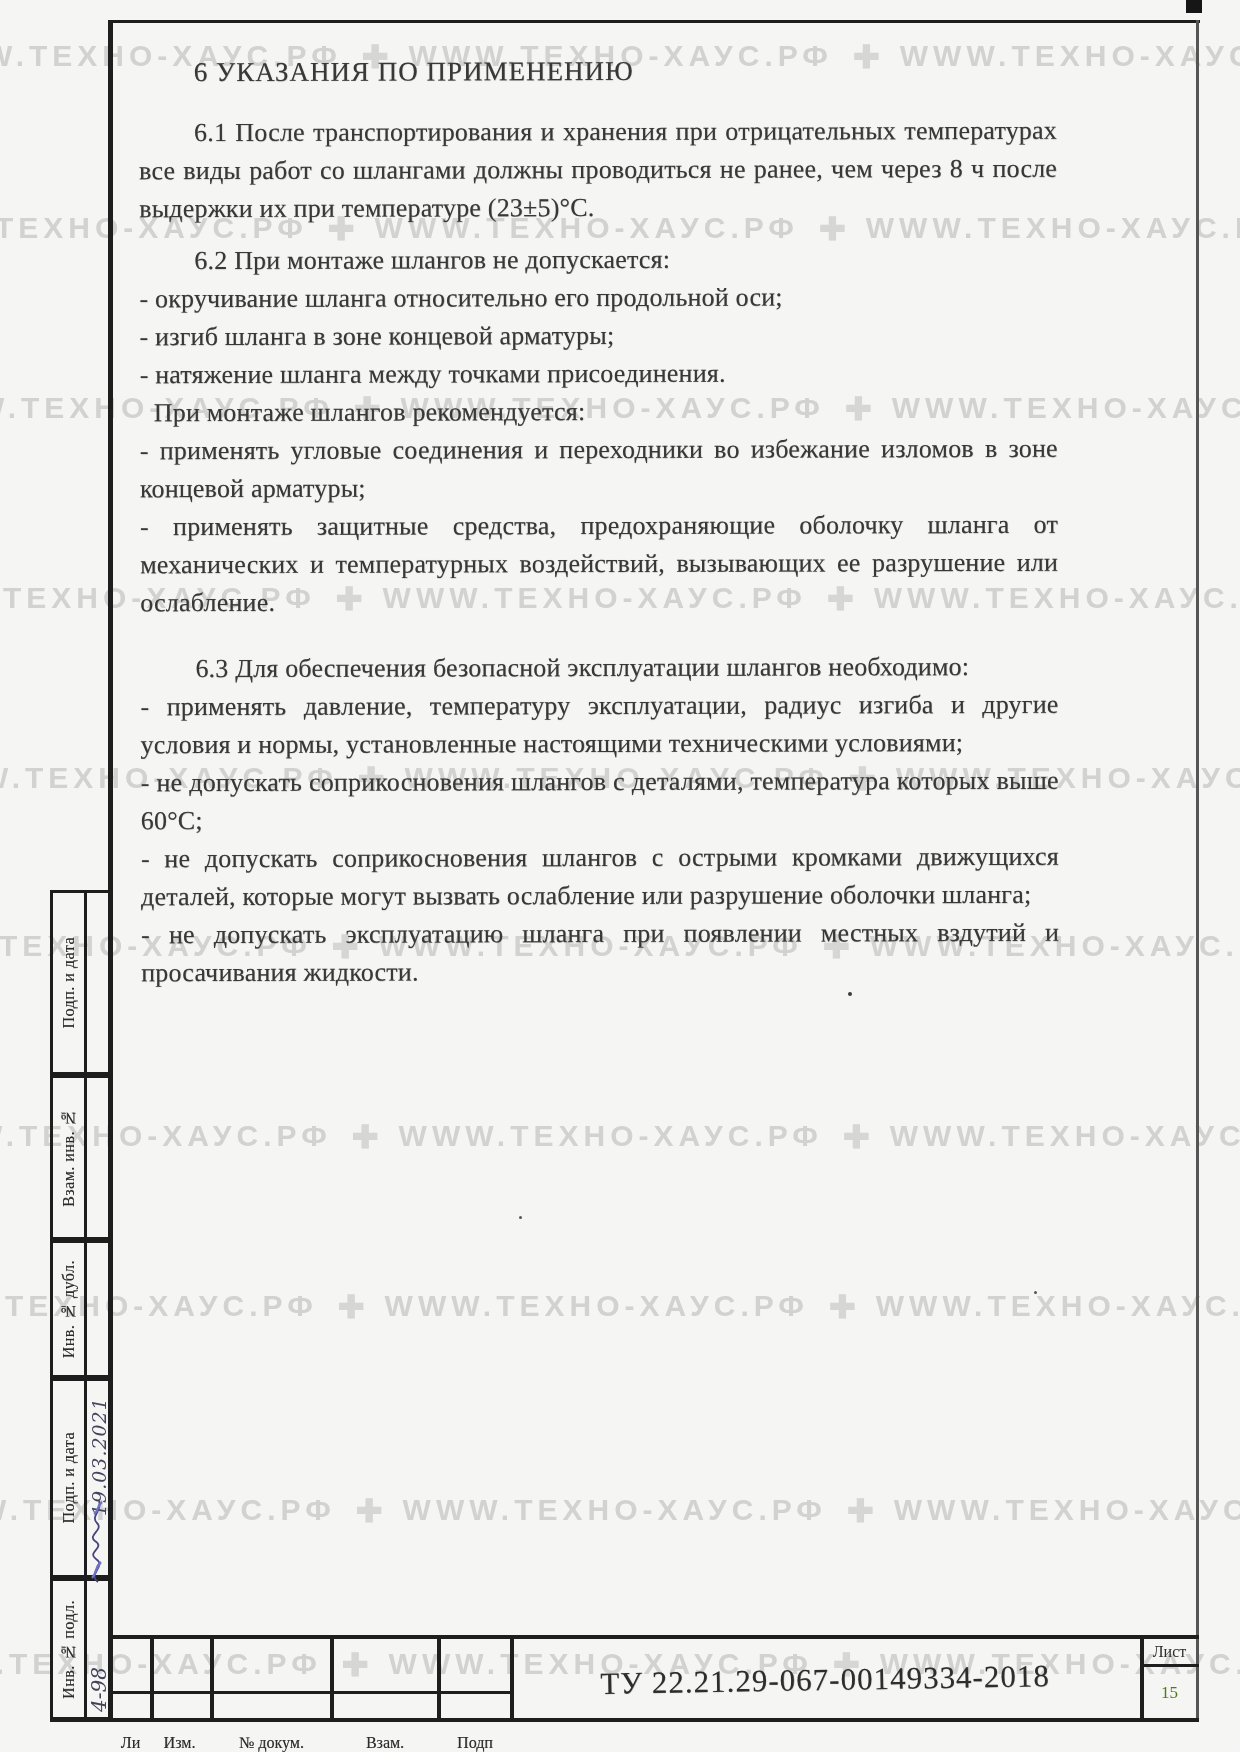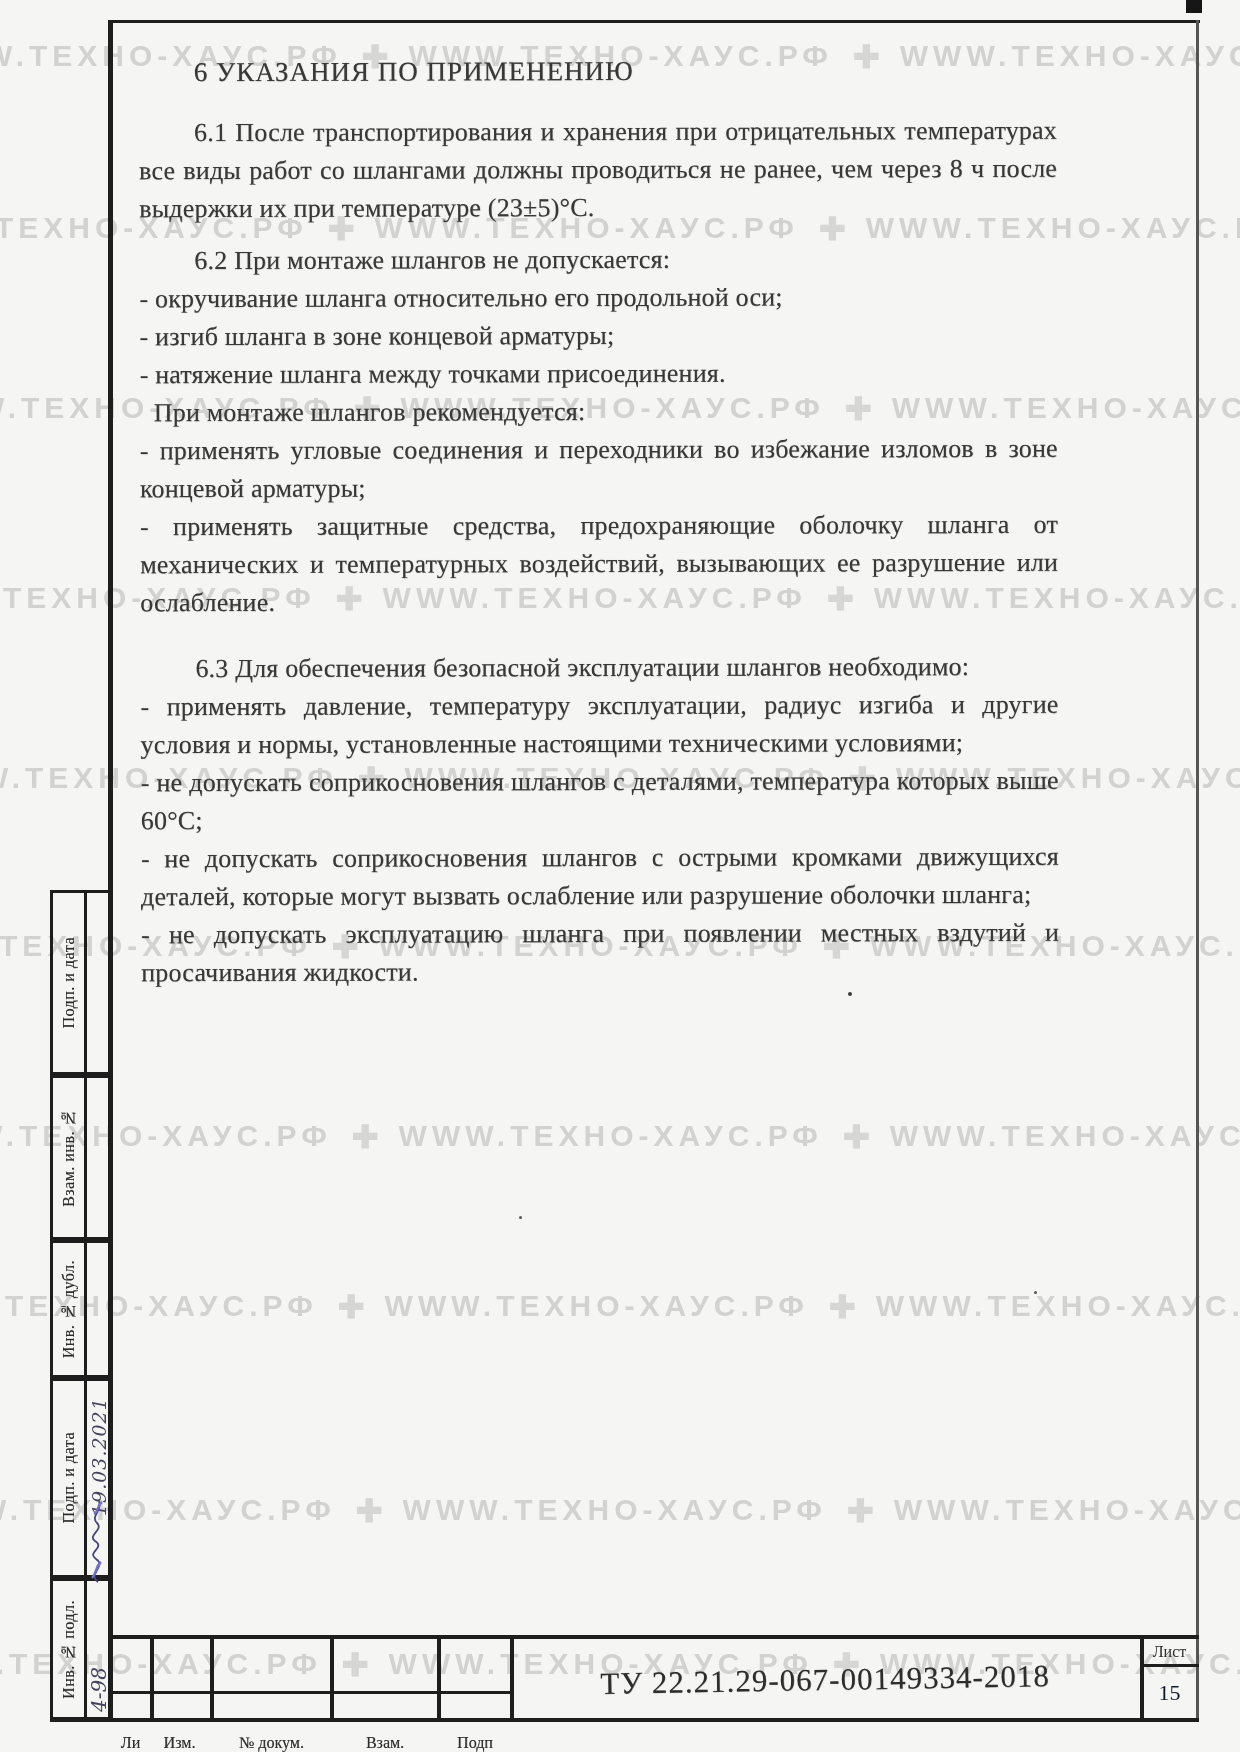--- a/index.html
+++ b/index.html
@@ -95,21 +95,21 @@
     text-align:center;font-size:31px;letter-spacing:1px;color:#2d2d2d;
     transform:rotate(-1deg);
     text-shadow:0.3px 0.3px 0.7px rgba(60,60,60,0.55);
   }
   .tb-sheet-label{
     position:absolute;left:1143px;width:53px;top:1640px;height:24px;line-height:24px;z-index:4;
     text-align:center;font-size:16px;color:#2c2c2c;
   }
   .tb-sheet-num{
     position:absolute;left:1143px;width:53px;top:1668px;height:56px;line-height:50px;z-index:4;
-    text-align:center;font-size:22px;color:#0f172a;
+    text-align:center;font-size:17px;color:#4d7c0f;
   }
   
   .speck{position:absolute;border-radius:50%;background:#3a3a3a;z-index:5;}
   .s1{left:848px;top:992px;width:4px;height:4px;}
   .s2{left:519px;top:1216px;width:3px;height:3px;background:#555;}
   .s3{left:1034px;top:1291px;width:3px;height:3px;background:#555;}
 </style>
 </head>
 <body>
 

